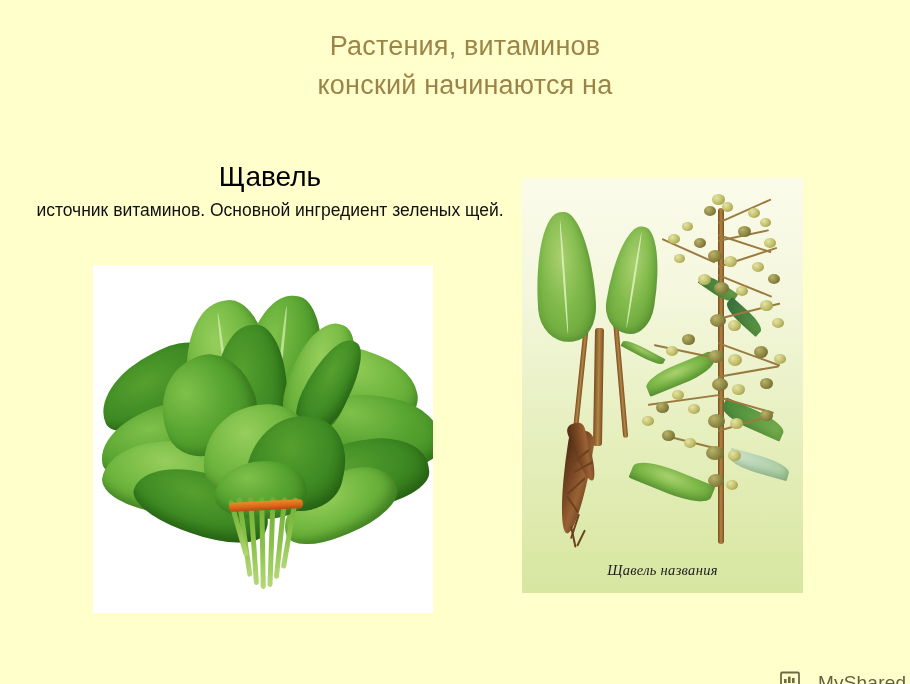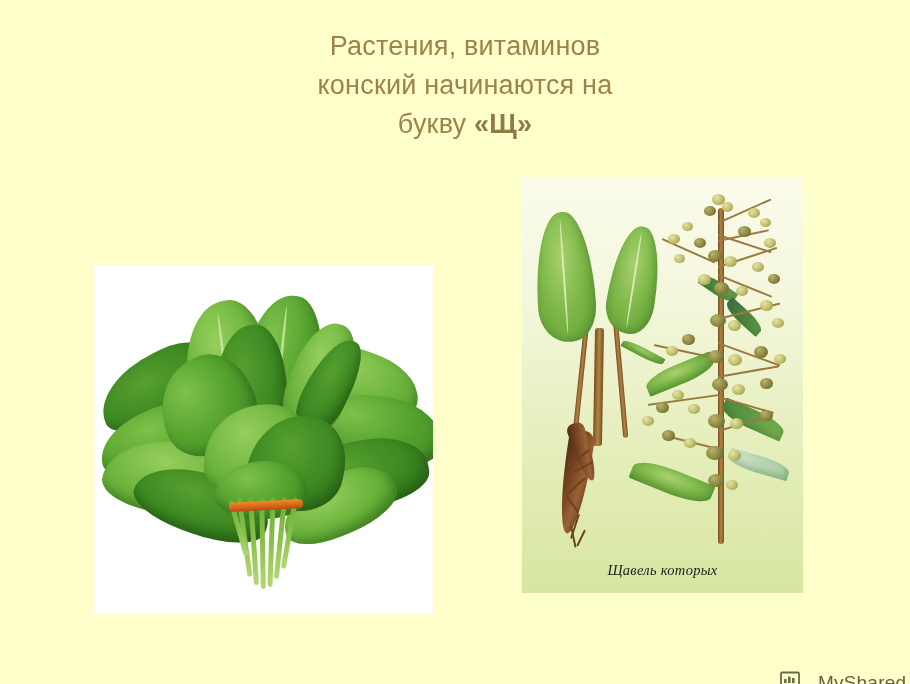--- a/index.html
+++ b/index.html
@@ -186,23 +186,24 @@
   }
 </style>
 </head>
 <body>
 
 <div id="slide">
 
   <div id="slide-title">
     <div>Растения, витаминов</div>
     <div>конский начинаются на</div>
-    <div><span>букву </span><span class="strong">«Щ»</span></div>
   </div>
 
+  <div id="subject-heading">Щавель</div>
+  <div id="subject-desc">источник витаминов. Основной ингредиент зеленых щей.</div>
 
   <div id="photo-sorrel-bunch">
 
     <div class="leaf dark" style="left:2px;  top:88px;  width:132px; height:66px;  transform:rotate(-26deg);"></div>
     <div class="leaf" style="left:6px;  top:138px; width:150px; height:72px;  transform:rotate(-11deg);"></div>
     <div class="leaf light" style="left:10px; top:176px; width:150px; height:74px; transform:rotate(8deg);"></div>
     <div class="leaf dark" style="left:40px; top:208px; width:138px; height:62px;  transform:rotate(20deg);"></div>
 
     <div class="leaf light" style="left:198px; top:84px;  width:130px; height:66px; transform:rotate(22deg);"></div>
     <div class="leaf" style="left:206px; top:130px; width:142px; height:72px; transform:rotate(10deg);"></div>
@@ -321,21 +322,21 @@
     <div class="floret" style="left:208px; top:240px; width:13px; height:11px;"></div>
     <div class="floret dark" style="left:238px; top:232px; width:13px; height:11px;"></div>
     <div class="floret" style="left:120px; top:238px; width:12px; height:10px;"></div>
     <div class="floret dark" style="left:140px; top:252px; width:13px; height:11px;"></div>
     <div class="floret" style="left:162px; top:260px; width:12px; height:10px;"></div>
     <div class="floret dark" style="left:184px; top:268px; width:18px; height:14px;"></div>
     <div class="floret" style="left:206px; top:272px; width:13px; height:11px;"></div>
     <div class="floret dark" style="left:186px; top:296px; width:16px; height:13px;"></div>
     <div class="floret" style="left:204px; top:302px; width:12px; height:10px;"></div>
 
-    <div id="illustration-caption">Щавель которых</div>
+    <div id="illustration-caption">Щавель названия</div>
   </div>
 
   <div id="watermark">
     <span>
       <svg width="24" height="24" viewBox="0 0 24 24" aria-hidden="true">
         <rect x="3" y="3.5" width="18" height="13" rx="1.2" fill="none" stroke="#6a6c46" stroke-width="1.8"></rect>
         <rect x="6" y="10" width="2.6" height="4" fill="#6a6c46"></rect>
         <rect x="10" y="7.6" width="2.6" height="6.4" fill="#6a6c46"></rect>
         <rect x="14" y="9" width="2.6" height="5" fill="#6a6c46"></rect>
         <line x1="12" y1="16.5" x2="12" y2="19.6" stroke="#6a6c46" stroke-width="1.8"></line>

